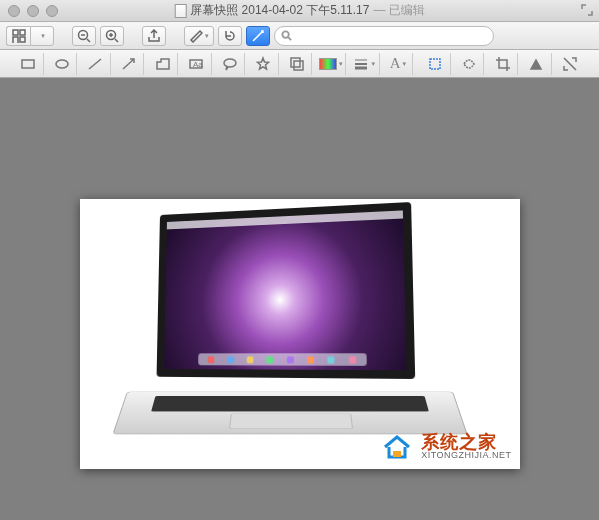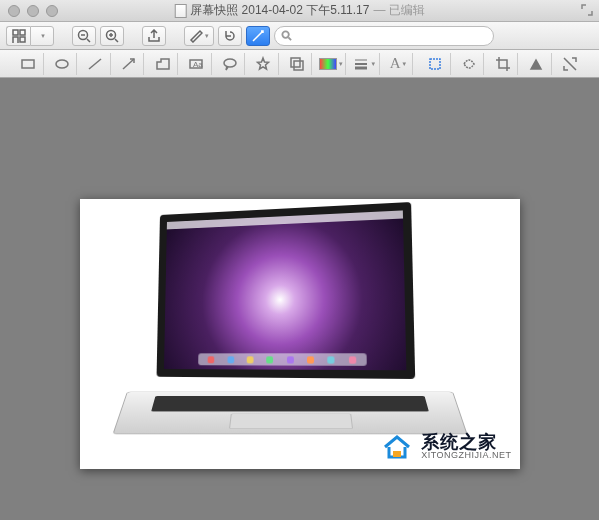--- a/index.html
+++ b/index.html
@@ -137,21 +137,21 @@
     .trackpad { position:absolute; left:110px; top:42px; width:120px; height:28px;
       background:#dcdcdc; border:1px solid #bbb; border-radius:2px; }
 
     .watermark {
       position: absolute; right: 8px; bottom: 8px;
       display: flex; align-items: center; gap: 6px;
     }
     .wm-logo { width: 36px; height: 30px; position: relative; }
     .wm-logo svg { width: 36px; height: 30px; }
     .wm-text { display:flex; flex-direction:column; line-height:1; }
-    .wm-cn { font-size: 18px; font-weight: 700; color: #0f172a; letter-spacing: 1px; }
+    .wm-cn { font-size: 18px; font-weight: 700; color: #c2410c; letter-spacing: 1px; }
     .wm-en { font-size: 9px; color: #666; letter-spacing: .5px; }
   </style>
 </head>
 <body>
 
 <div class="titlebar">
   <div class="traffic">
     <div class="light"></div>
     <div class="light"></div>
     <div class="light"></div>

